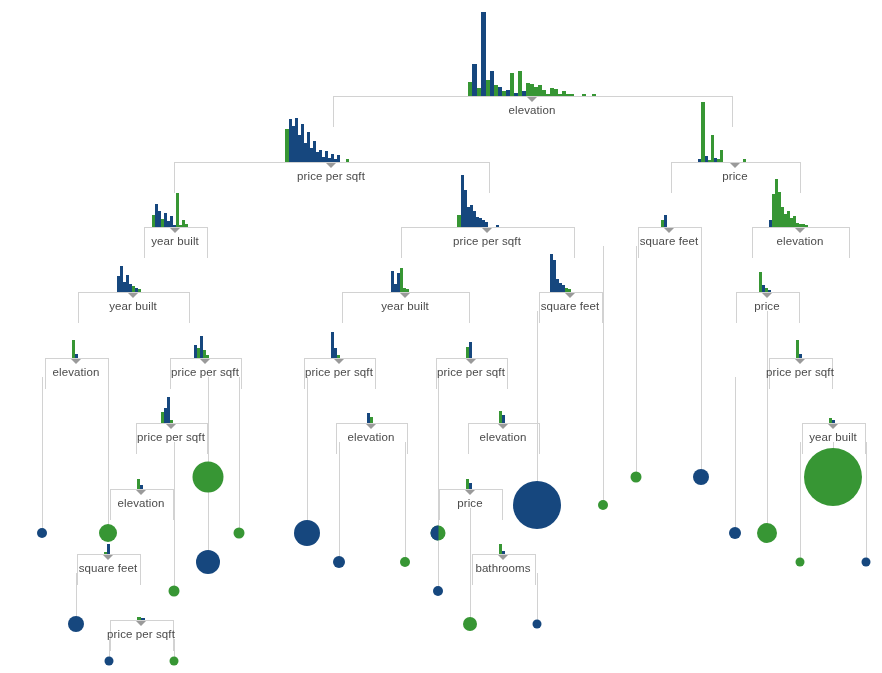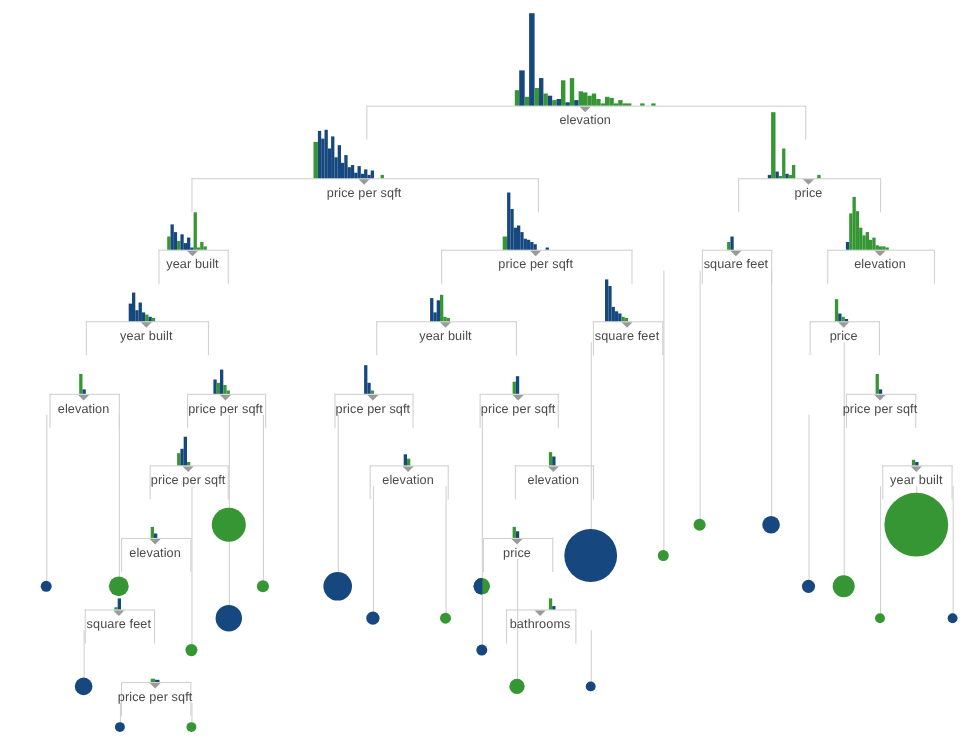--- a/index.html
+++ b/index.html
@@ -379,21 +379,21 @@
     </div>
     <div class="node" style="left: 77px; top: 554px; width: 62px; height: 30px;">
       <div class="bracket"></div>
       <div class="marker" style="left: 31px;"></div>
       <div class="nlabel">square feet</div>
     </div>
     <div class="hist" style="left: 104px; top: 544px; width: 8px; height: 10px;">
       <span class="bar g" style="width: 3px; height: 2.22222px;"></span>
       <span class="bar b" style="width: 3px; height: 10px;"></span>
     </div>
-    <div class="node" style="left: 460px; top: 554px; width: 62px; height: 30px; text-align: center;">
+    <div class="node" style="left: 472px; top: 554px; width: 62px; height: 30px; text-align: center;">
       <div class="bracket"></div>
       <div class="marker" style="left: 31px;"></div>
       <div class="nlabel">bathrooms</div>
     </div>
     <div class="hist" style="left: 499px; top: 544px; width: 8px; height: 10px;">
       <span class="bar g" style="width: 3px; height: 10px;"></span>
       <span class="bar b" style="width: 3px; height: 3px;"></span>
     </div>
     <div class="node" style="left: 110px; top: 620px; width: 62px; height: 30px;">
       <div class="bracket"></div>

